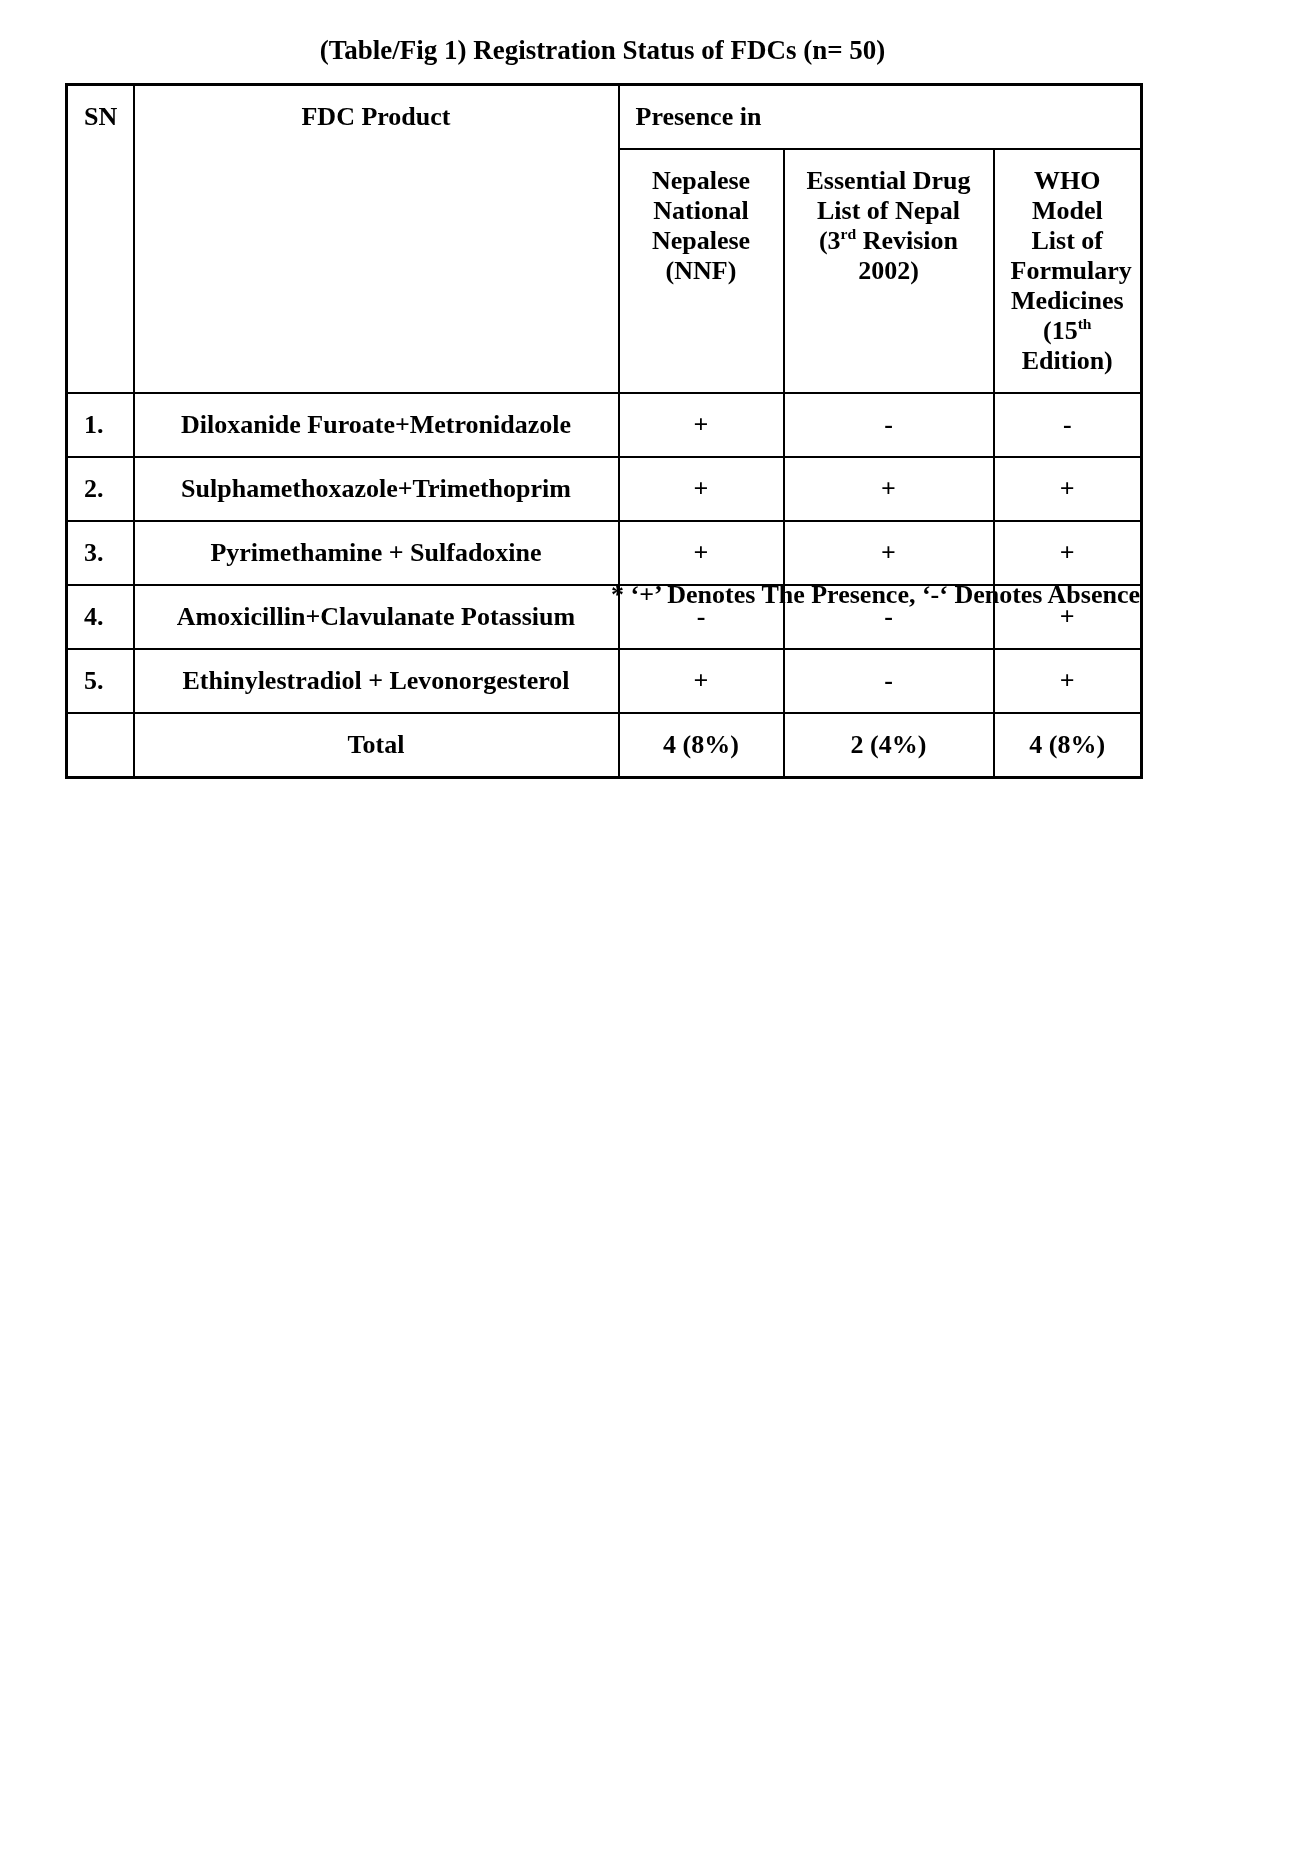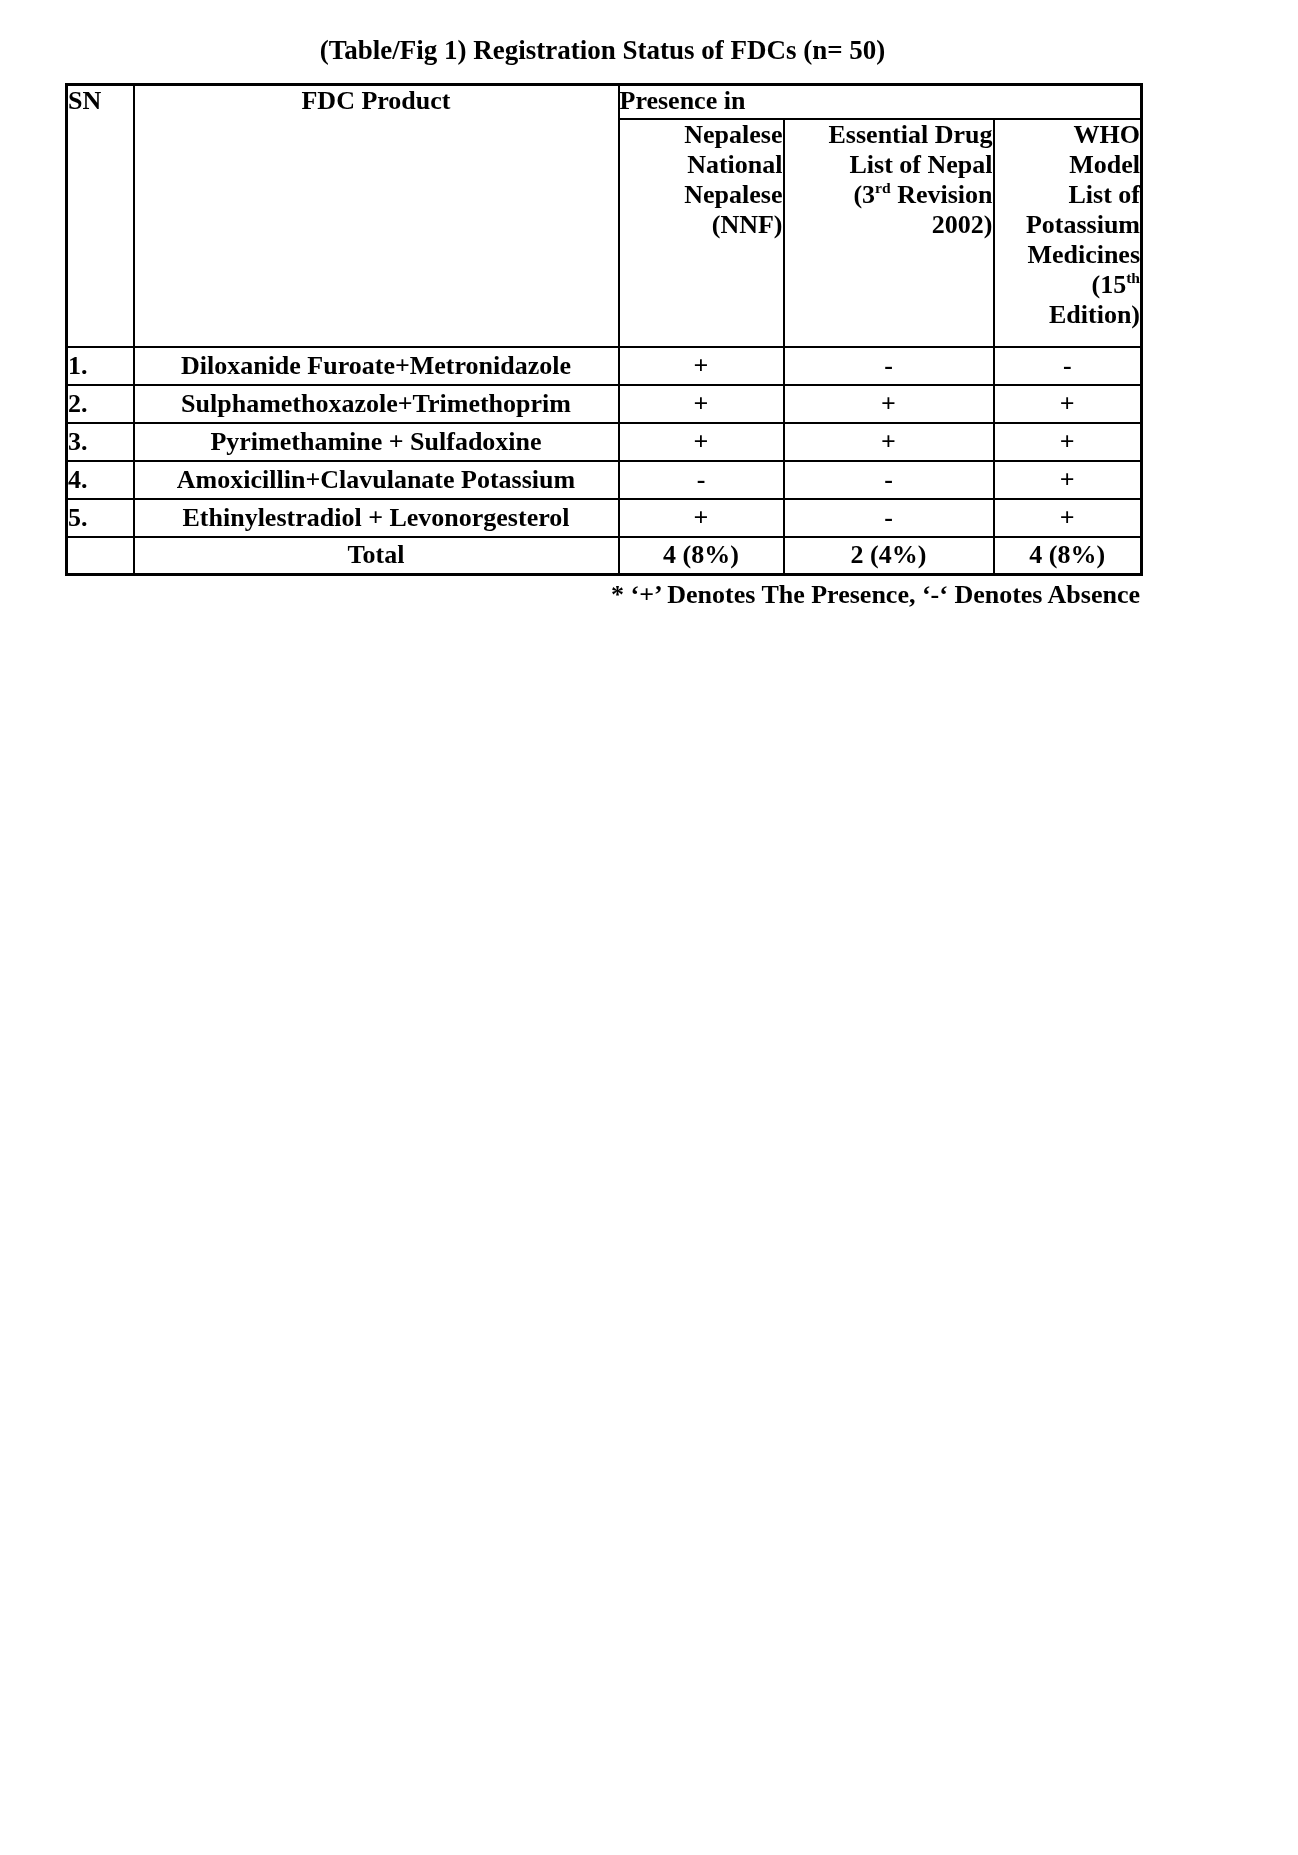--- a/index.html
+++ b/index.html
@@ -31,40 +31,40 @@
     width: 1075px;
     border-collapse: collapse;
     table-layout: fixed;
     border: 3px solid #000;
   }
   table.fdc-table td {
     border: 2px solid #000;
     font-weight: bold;
     font-size: 26px;
     overflow: hidden;
-    padding: 0;
+    padding: 16px;
   }
   td.hdr-sn {
     vertical-align: top;
     text-align: left;
     padding: 1px 0 0 9px;
   }
   td.hdr-prod {
     vertical-align: top;
     text-align: center;
     padding-top: 1px;
   }
   td.hdr-presence {
     vertical-align: top;
     text-align: left;
     padding: 1px 130px 0 0;
   }
   td.sub-hdr {
     vertical-align: top;
-    text-align: right;
+    text-align: center;
     line-height: 30px;
     padding-top: 3px;
   }
   td.cell-sn {
     vertical-align: middle;
     text-align: left;
     padding-left: 9px;
   }
   td.cell-prod {
     vertical-align: middle;
@@ -119,21 +119,21 @@
       <td class="sub-hdr">
         <div>Essential Drug</div>
         <div>List of Nepal</div>
         <div><span>(3</span><sup>rd</sup><span> Revision</span></div>
         <div>2002)</div>
       </td>
       <td class="sub-hdr">
         <div>WHO</div>
         <div>Model</div>
         <div>List of</div>
-        <div>Potassium</div>
+        <div>Formulary</div>
         <div>Medicines</div>
         <div><span>(15</span><sup>th</sup></div>
         <div>Edition)</div>
       </td>
     </tr>
 
     <tr style="height:38px">
       <td class="cell-sn">1.</td>
       <td class="cell-prod">Diloxanide Furoate+Metronidazole</td>
       <td class="cell-val">+</td>

